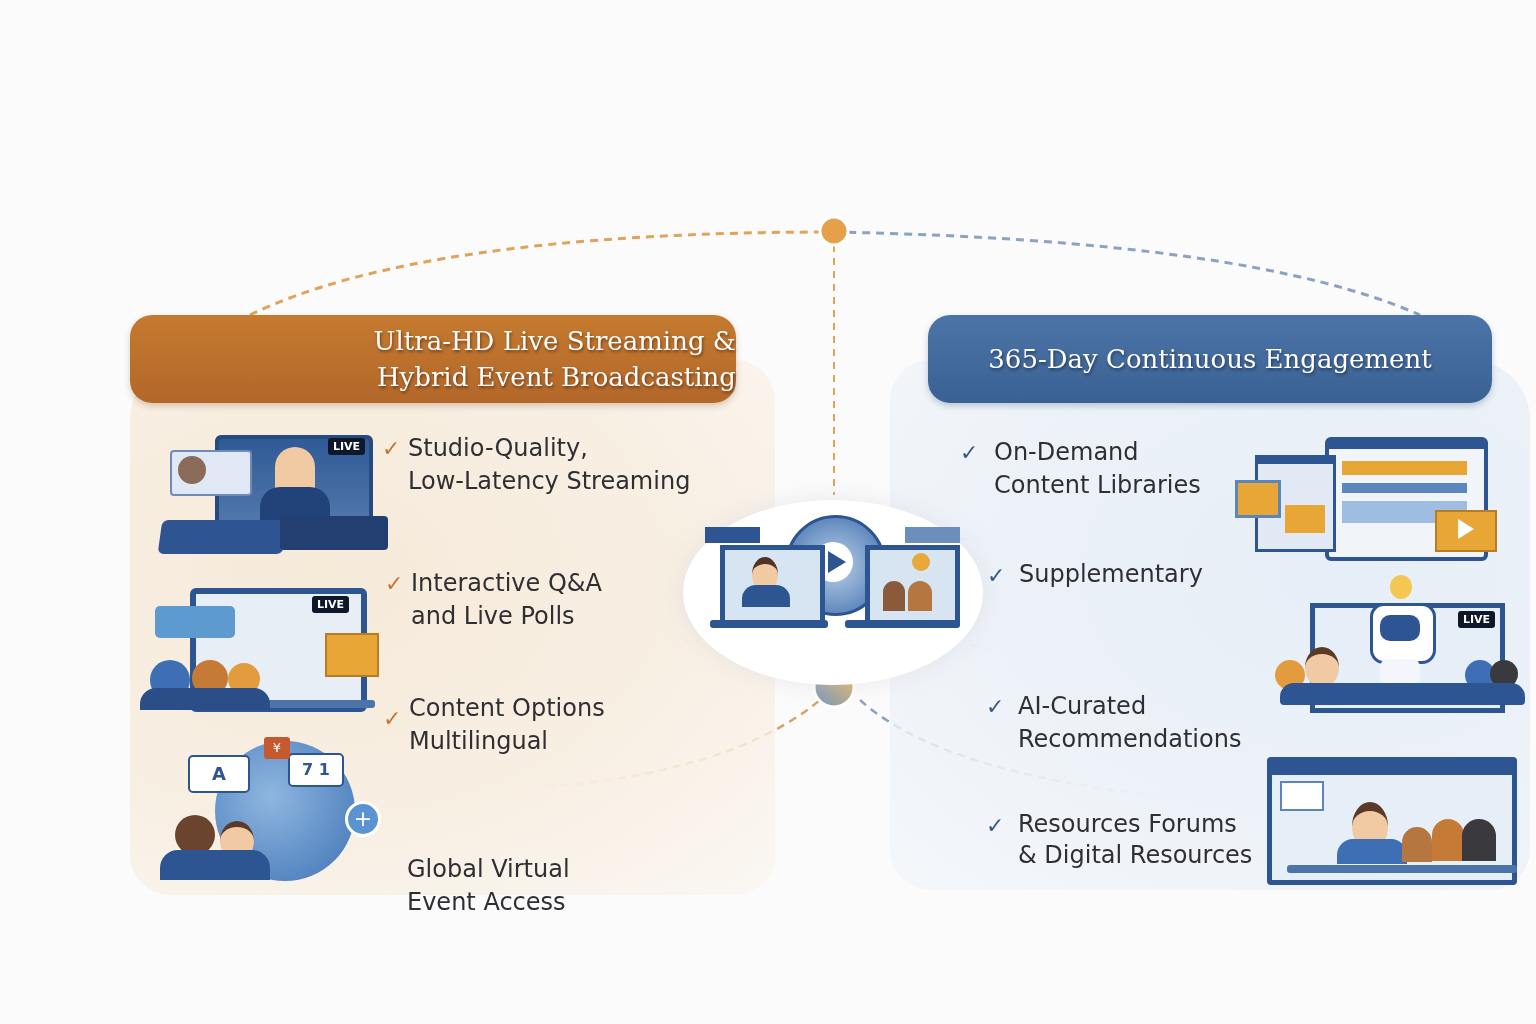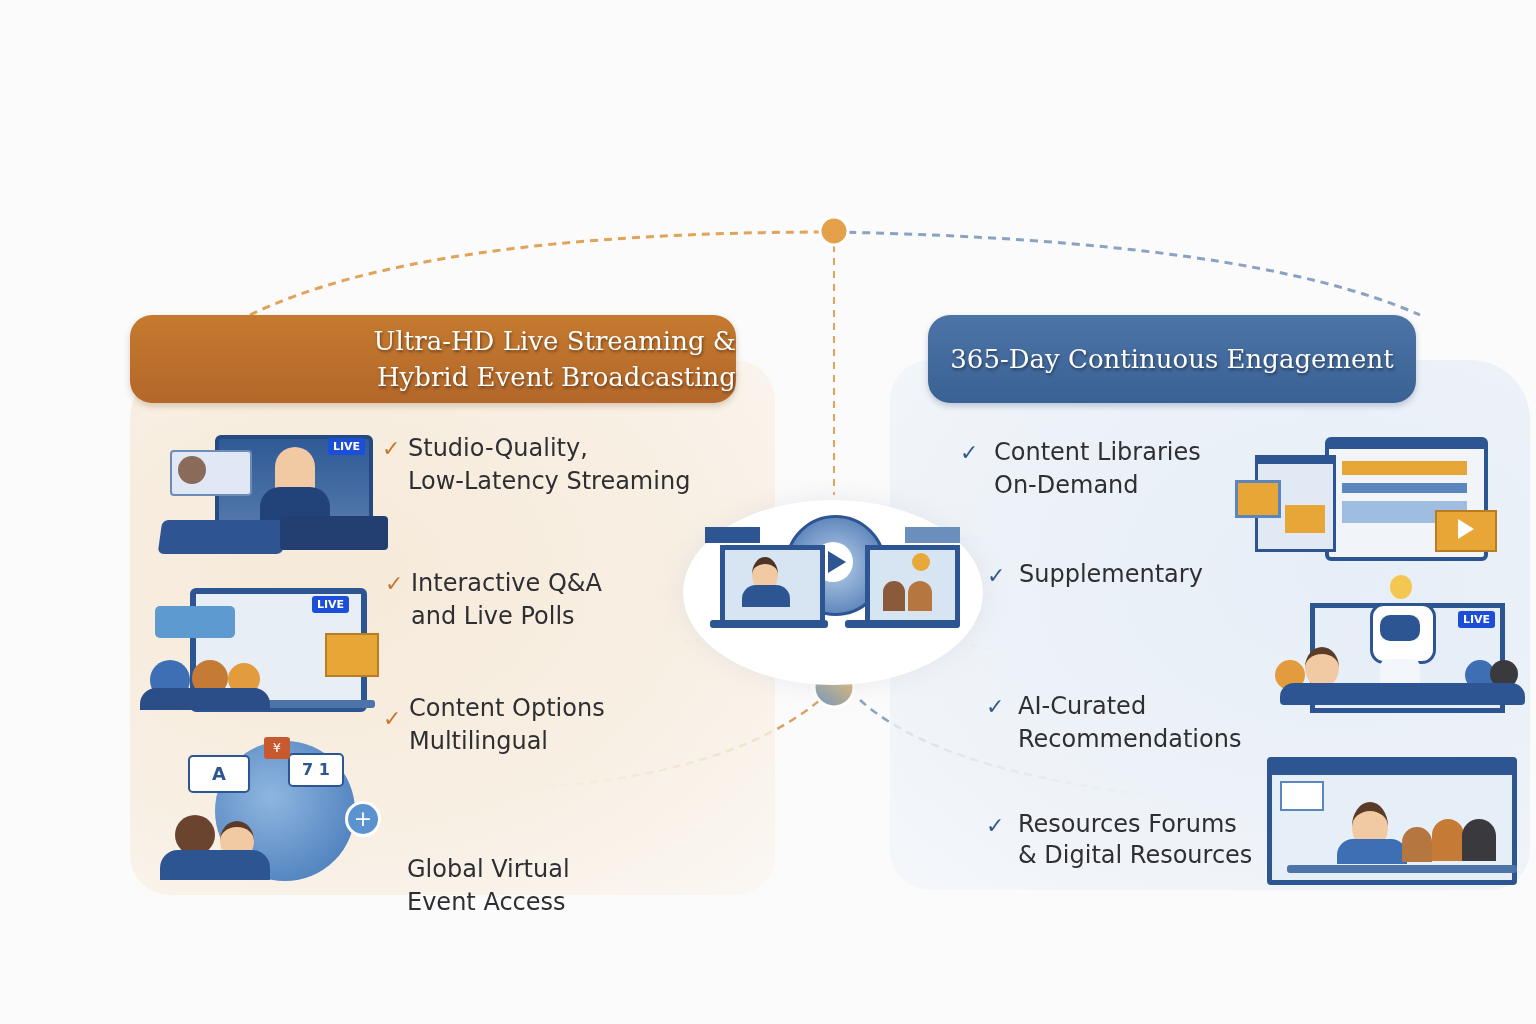--- a/index.html
+++ b/index.html
@@ -4,28 +4,28 @@
 <style>
   html, body { margin:0; padding:0; }
   body { width:1536px; height:1024px; background:#fbfbfc; position:relative; overflow:hidden; font-family:"DejaVu Sans", sans-serif; }
   .abs { position:absolute; }
   .panel-left { left:130px; top:360px; width:645px; height:535px; border-radius:60px 40px 40px 40px;
     background: radial-gradient(ellipse at 30% 40%, #f6ead9 0%, #f8efe3 55%, rgba(250,244,236,0.6) 100%); }
   .panel-right { left:890px; top:360px; width:640px; height:530px; border-radius:40px 60px 40px 40px;
     background: radial-gradient(ellipse at 70% 40%, #e6eef7 0%, #edf2f8 55%, rgba(240,244,249,0.6) 100%); }
   .header { border-radius:22px; color:#fff; text-align:center; font-family:"DejaVu Serif", serif; font-size:26px; line-height:36px; text-shadow:1px 2px 3px rgba(0,0,0,0.45); display:flex; flex-direction:column; justify-content:center; }
   .header-left { left:130px; top:315px; width:606px; height:88px; background:linear-gradient(180deg,#c57a2f,#b3672a); box-shadow:0 3px 6px rgba(120,70,20,0.25);text-align:right; }
-  .header-right { left:928px; top:315px; width:488px; height:88px; background:linear-gradient(180deg,#4d74a6,#3a6194); box-shadow:0 3px 6px rgba(30,60,100,0.25); }
+  .header-right { left:928px; top:315px; width:564px; height:88px; background:linear-gradient(180deg,#4d74a6,#3a6194); box-shadow:0 3px 6px rgba(30,60,100,0.25); }
   .item { font-size:24px; line-height:33px; color:#2f2f33; display:flex; }
   .check { width:26px; font-size:22px; font-weight:bold; }
   .check.orange { color:#c8742e; }
   .check.blue { color:#35598a; }
   .hub { left:683px; top:500px; width:300px; height:185px; border-radius:50%; background:#ffffff; box-shadow:0 0 25px rgba(200,200,210,0.35); }
   .illus { border-radius:6px; }
-  .live { background:#1d4ed8; color:#fff; font-size:11px; font-weight:bold; padding:2px 5px; border-radius:3px; }
+  .live { background:#0f172a; color:#fff; font-size:11px; font-weight:bold; padding:2px 5px; border-radius:3px; }
 </style>
 </head>
 <body>
 
 <svg class="abs" style="left:0;top:0" width="1536" height="1024">
   <path d="M250,315 Q420,232 834,232" fill="none" stroke="#e0a35a" stroke-width="3" stroke-dasharray="8,6"></path>
   <path d="M834,232 Q1250,240 1420,315" fill="none" stroke="#8aa3c2" stroke-width="3" stroke-dasharray="8,6"></path>
   <line x1="834" y1="245" x2="834" y2="495" stroke="#e0a35a" stroke-width="2" stroke-dasharray="7,6"></line>
   <path d="M390,533 Q560,520 700,543" fill="none" stroke="#d9a262" stroke-width="2.5" stroke-dasharray="8,6"></path>
   <path d="M390,675 Q560,650 700,640" fill="none" stroke="#d9a262" stroke-width="2.5" stroke-dasharray="8,6"></path>
@@ -130,22 +130,22 @@
   <div class="abs" style="left:183px;top:66px;width:22px;height:30px;background:#8a5a3a;border-radius:11px 11px 0 0;"></div>
   <div class="abs" style="left:208px;top:66px;width:24px;height:30px;background:#b5773f;border-radius:12px 12px 0 0;"></div>
   <div class="abs" style="left:145px;top:105px;width:115px;height:8px;background:#2d5592;border-radius:3px;"></div>
   <div class="abs" style="left:5px;top:12px;width:55px;height:16px;background:#2d5592;"></div>
   <div class="abs" style="left:205px;top:12px;width:55px;height:16px;background:#6a8fbd;"></div>
 </div>
 
 <div class="abs item" style="left:960px;top:436px;">
   <span class="check blue" style="width:34px;">✓</span>
   <div>
+      <div>On-Demand</div>
       <div>Content Libraries</div>
-      <div>On-Demand</div>
     </div>
 </div>
 <div class="abs item" style="left:987px;top:559px;">
   <span class="check blue" style="width:32px;">✓</span>
   <div style="line-height:30px;text-align:center;">
       <div>Supplementary</div>
     </div>
 </div>
 <div class="abs item" style="left:986px;top:690px;">
   <span class="check blue" style="width:32px;">✓</span>

